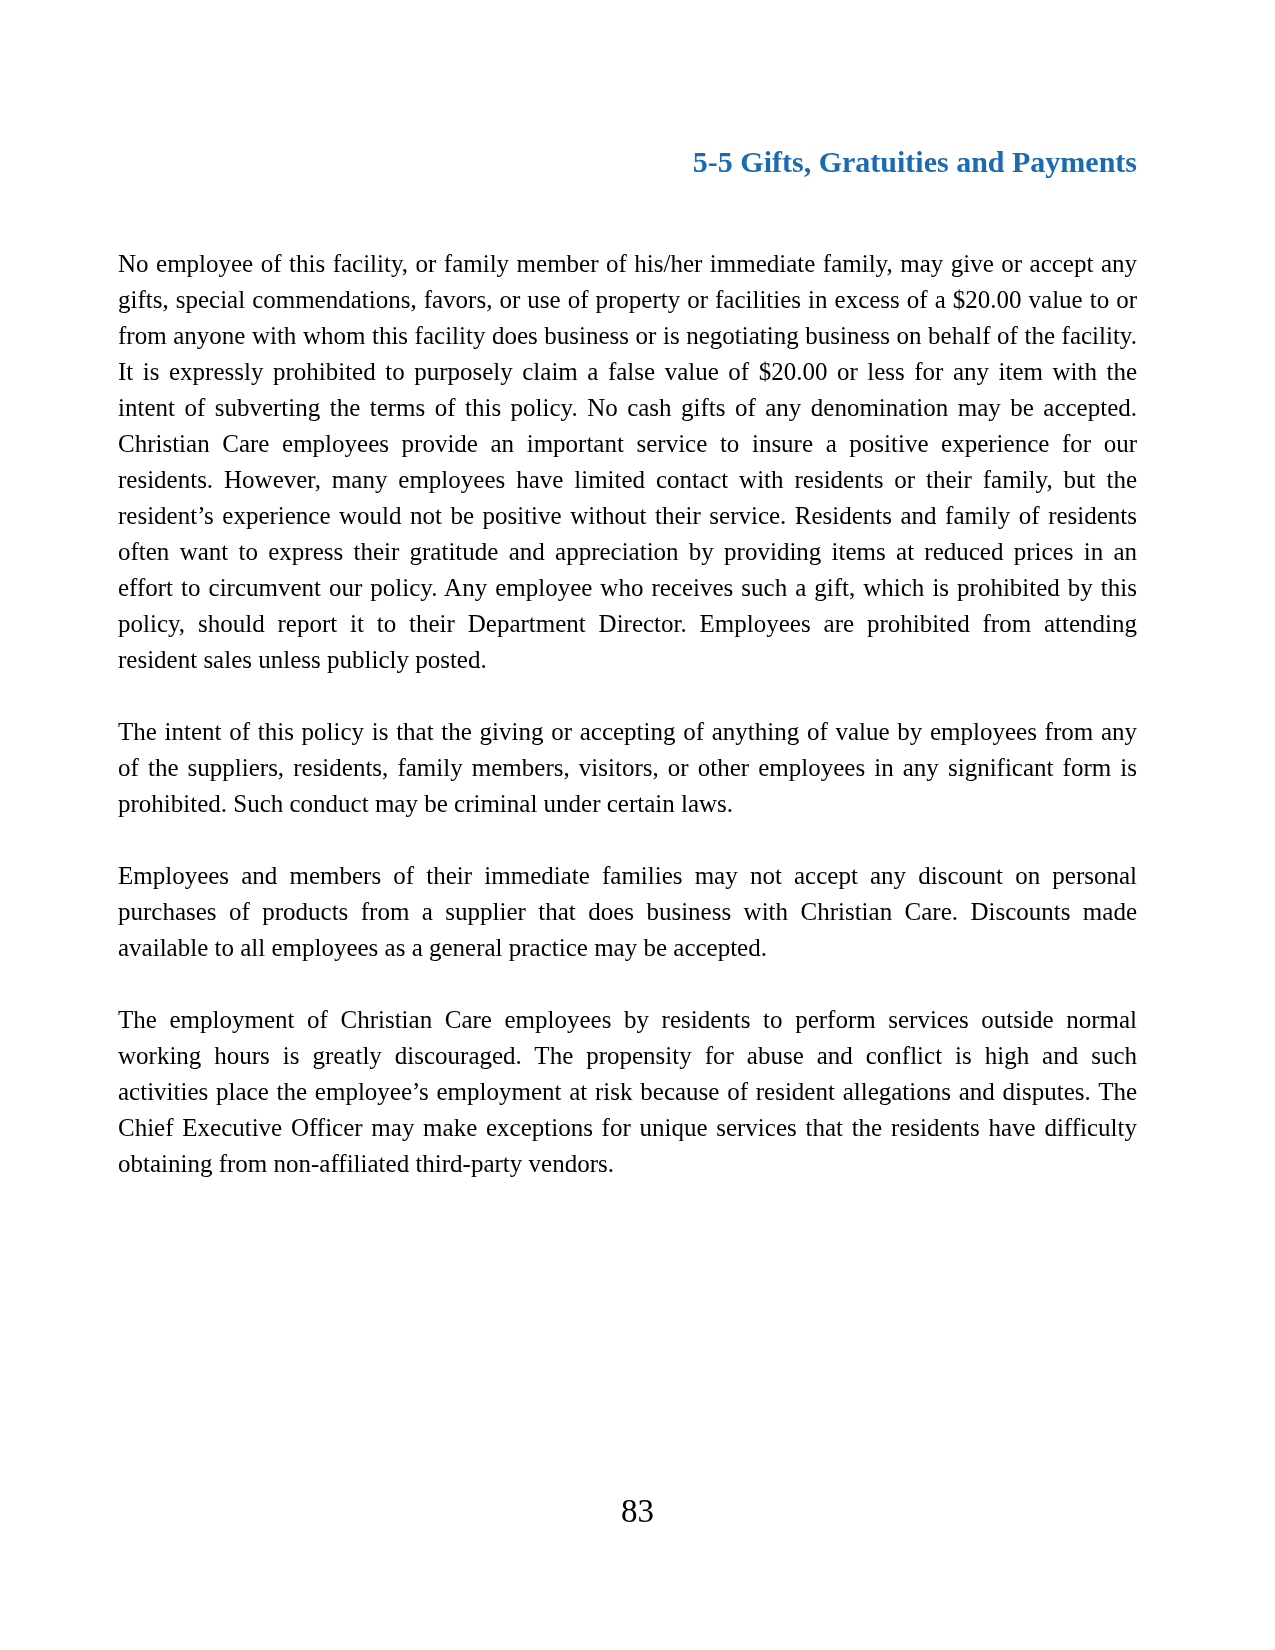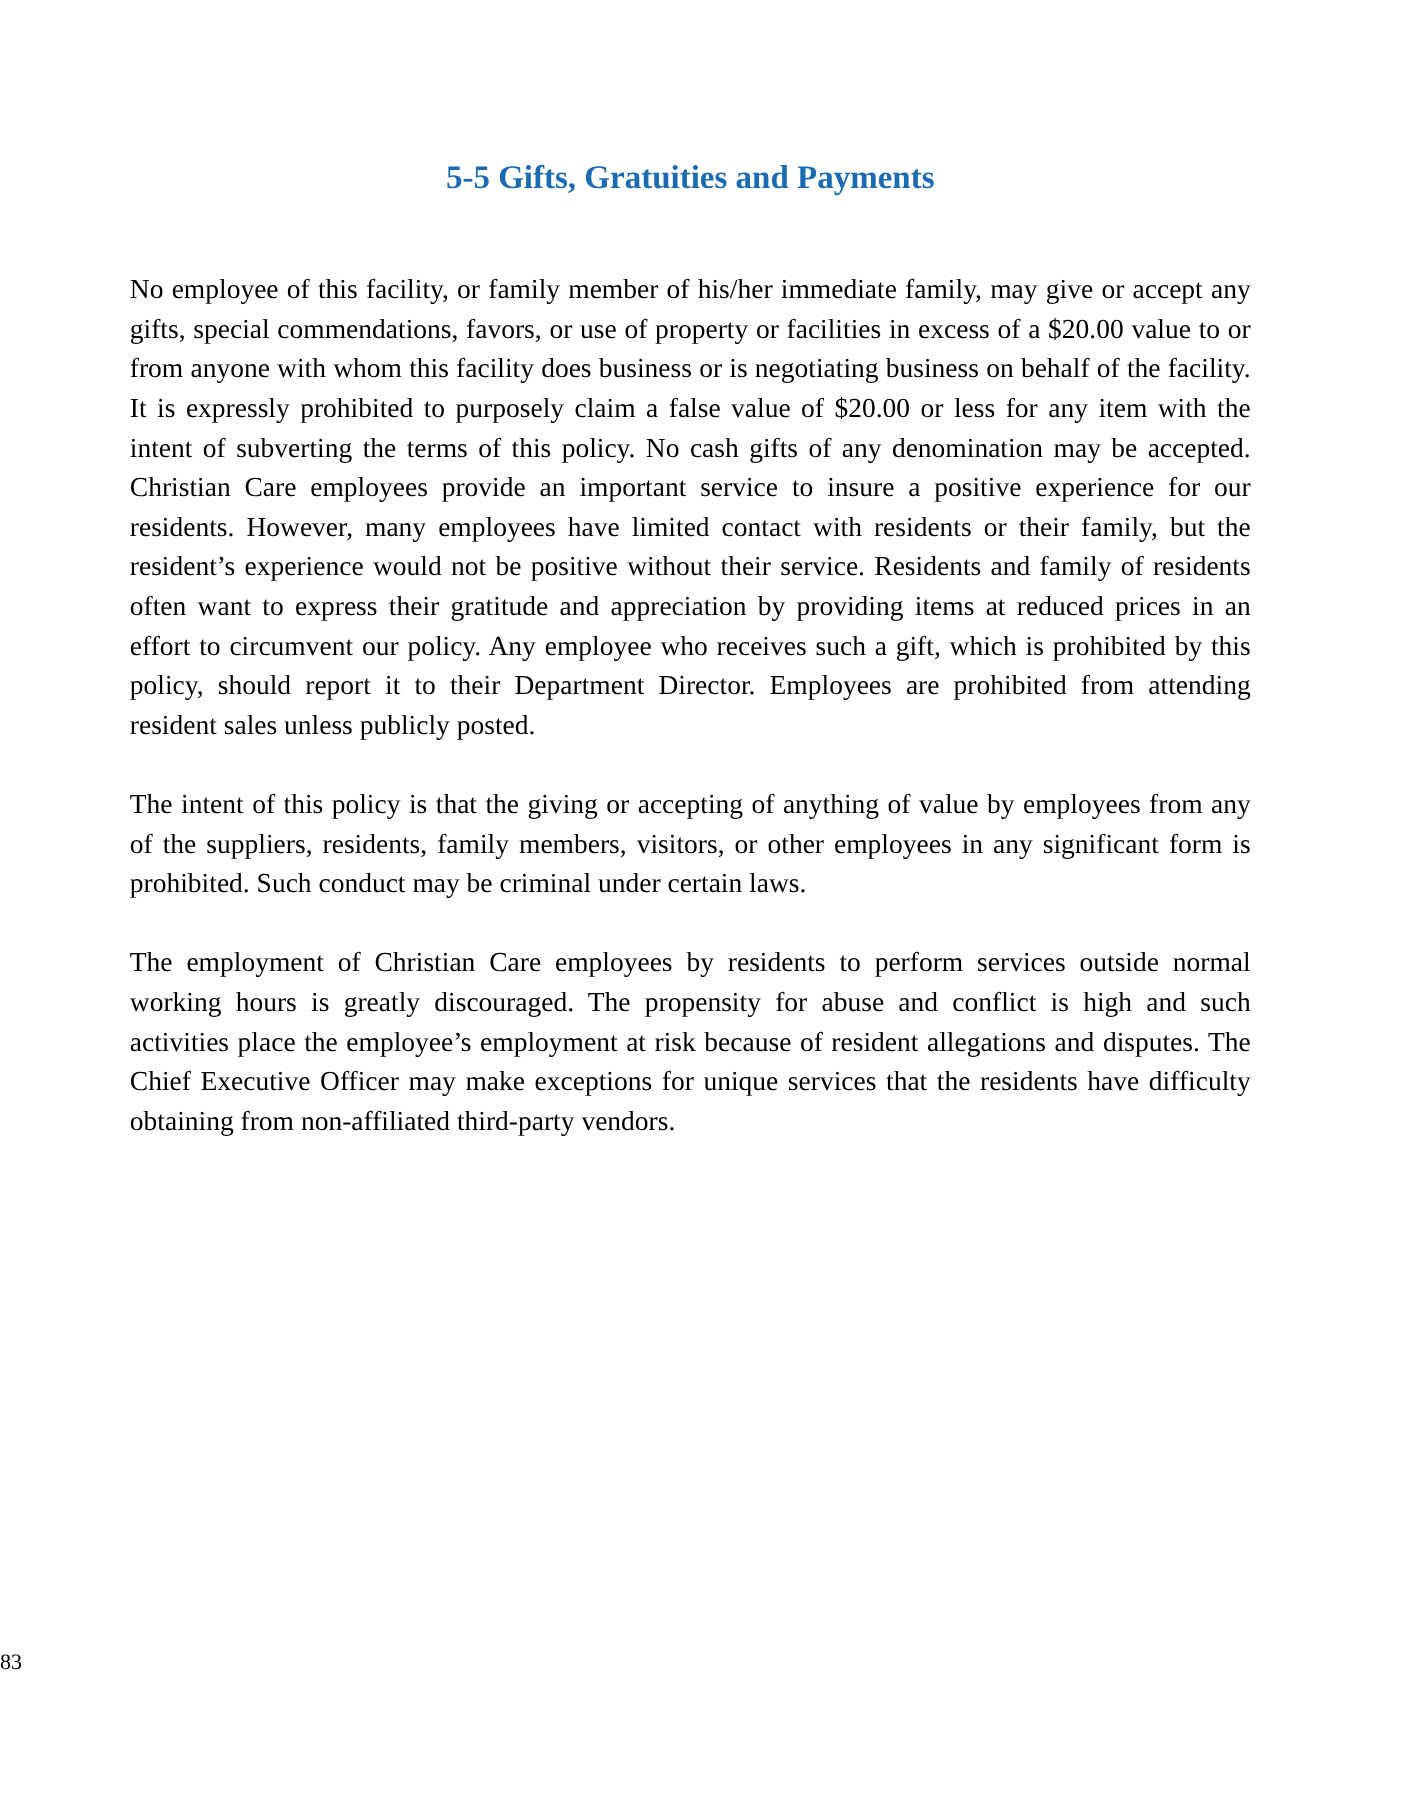--- a/index.html
+++ b/index.html
@@ -20,41 +20,43 @@
     position: absolute;
     left: 118px;
     top: 142px;
     width: 1019px;
   }
   .heading {
     font-size: 30px;
     line-height: 40px;
     font-weight: bold;
     margin: 0 0 64px 0;
-    text-align: center;
+    text-align: right;
   }
   .body-paragraph {
     font-size: 25px;
     line-height: 36px;
     text-align: justify;
     margin: 0 0 36px 0;
   }
   .page-number {
     position: absolute;
     left: 0;
     right: 0;
     top: 1496px;
-    font-size: 20px;
+    text-align: center;
+    font-size: 33px;
     line-height: 30px;
   }
 </style>
 </head>
 <body>
 
 <div class="page">
   <div class="content">
     <h1 class="heading" style="color: rgb(27, 107, 178);">5-5 Gifts, Gratuities and Payments</h1>
     <p class="body-paragraph">No employee of this facility, or family member of his/her immediate family, may give or accept any gifts, special commendations, favors, or use of property or facilities in excess of a $20.00 value to or from anyone with whom this facility does business or is negotiating business on behalf of the facility. It is expressly prohibited to purposely claim a false value of $20.00 or less for any item with the intent of subverting the terms of this policy. No cash gifts of any denomination may be accepted. Christian Care employees provide an important service to insure a positive experience for our residents. However, many employees have limited contact with residents or their family, but the resident’s experience would not be positive without their service. Residents and family of residents often want to express their gratitude and appreciation by providing items at reduced prices in an effort to circumvent our policy. Any employee who receives such a gift, which is prohibited by this policy, should report it to their Department Director. Employees are prohibited from attending resident sales unless publicly posted.</p>
     <p class="body-paragraph">The intent of this policy is that the giving or accepting of anything of value by employees from any of the suppliers, residents, family members, visitors, or other employees in any significant form is prohibited. Such conduct may be criminal under certain laws.</p>
+    <p class="body-paragraph">Employees and members of their immediate families may not accept any discount on personal purchases of products from a supplier that does business with Christian Care. Discounts made available to all employees as a general practice may be accepted.</p>
     <p class="body-paragraph">The employment of Christian Care employees by residents to perform services outside normal working hours is greatly discouraged. The propensity for abuse and conflict is high and such activities place the employee’s employment at risk because of resident allegations and disputes. The Chief Executive Officer may make exceptions for unique services that the residents have difficulty obtaining from non-affiliated third-party vendors.</p>
   </div>
   <div class="page-number">83</div>
 </div>
 
 </body></html>

